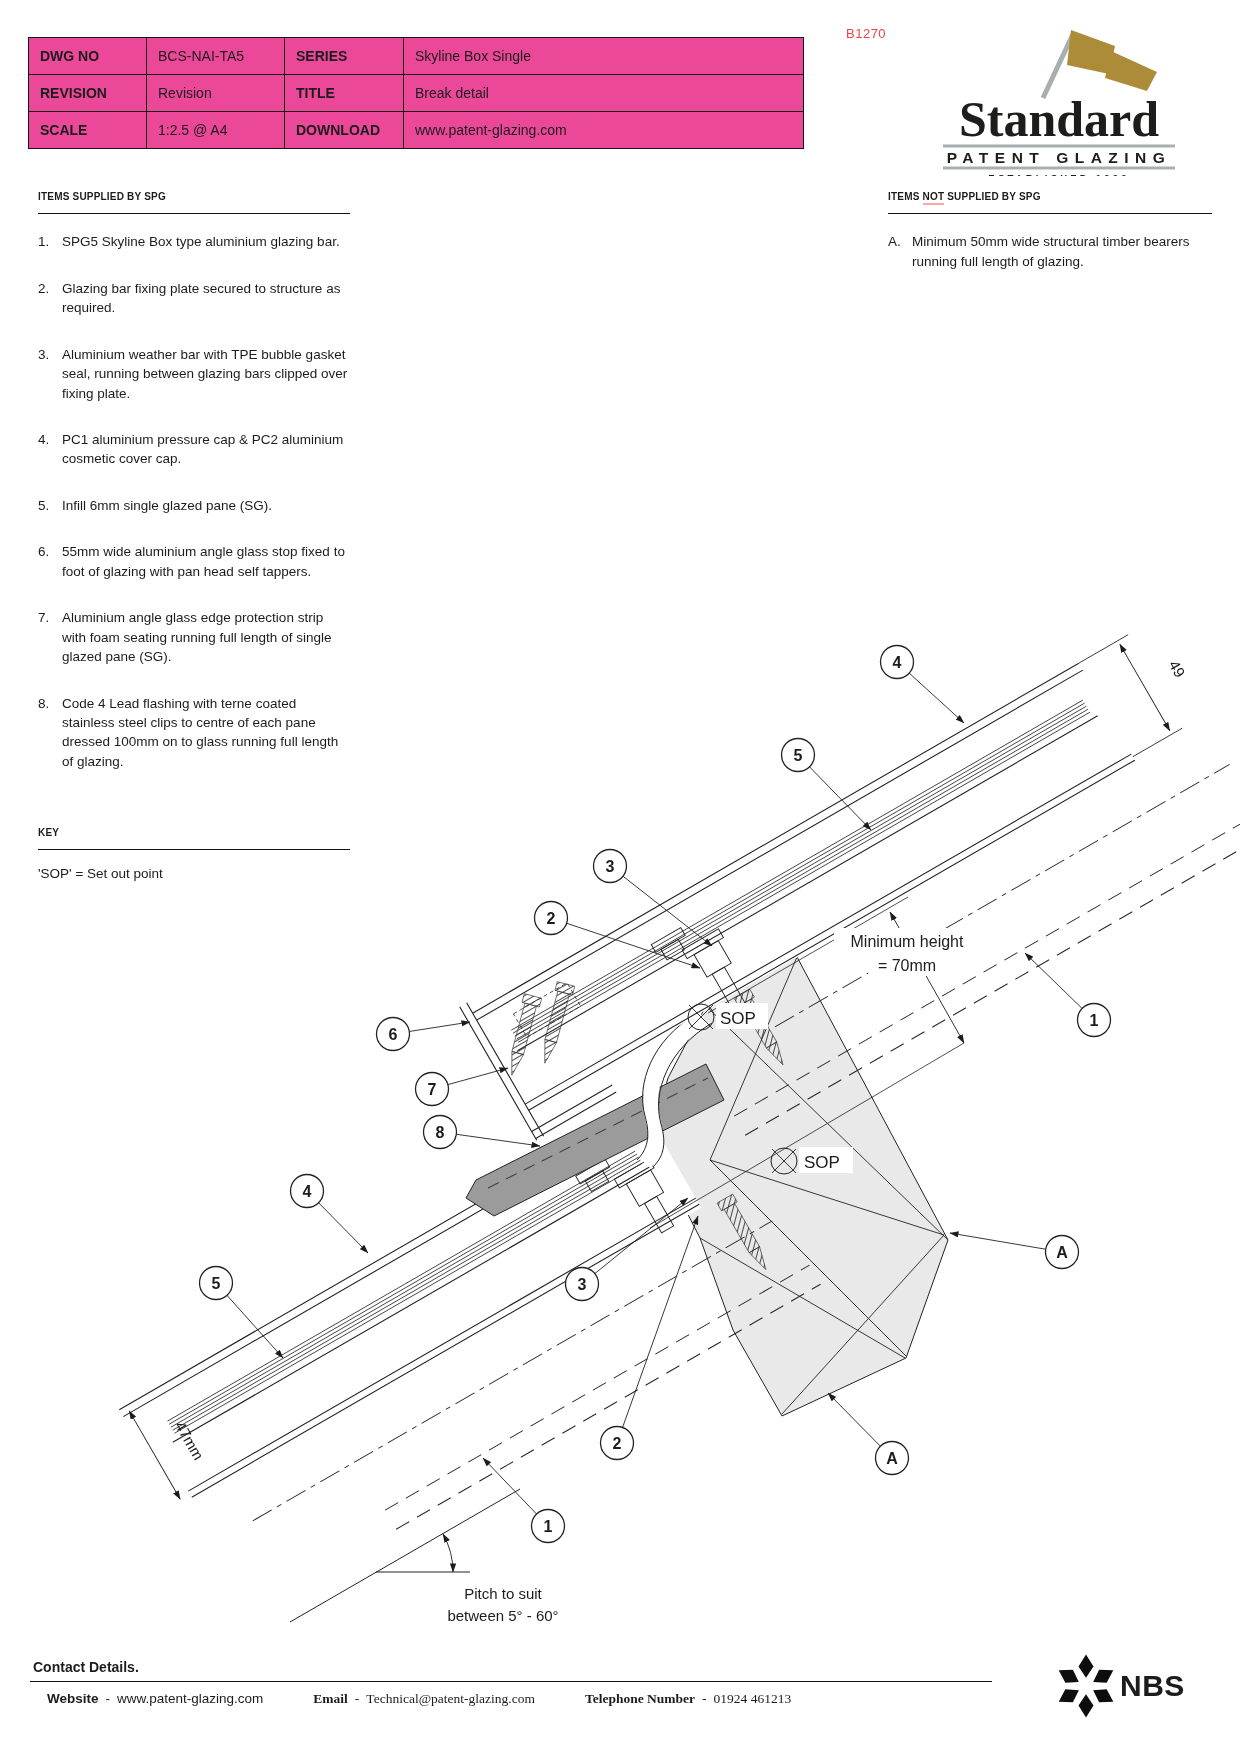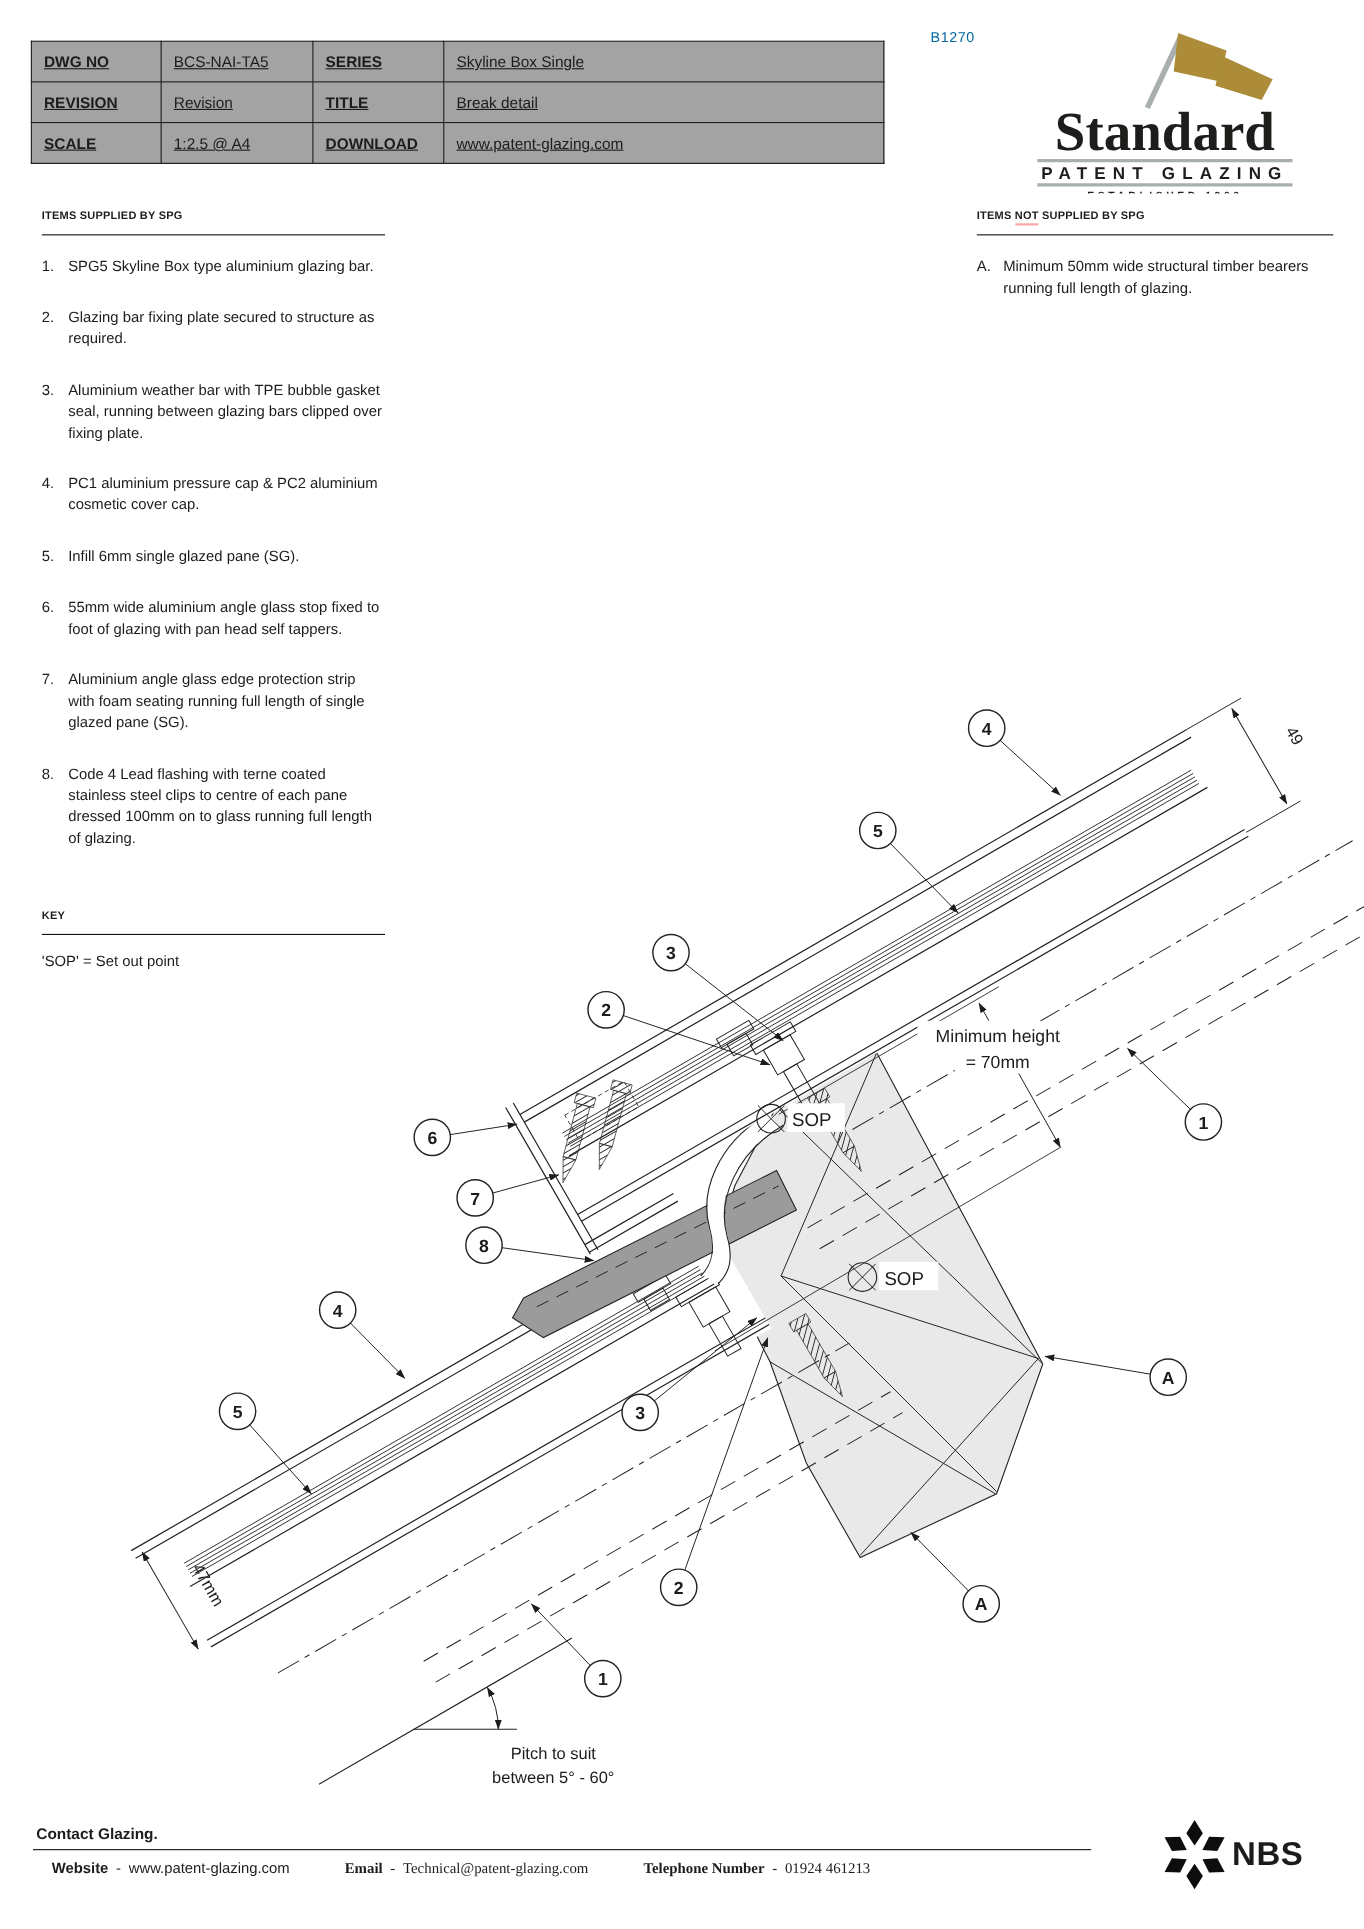--- a/index.html
+++ b/index.html
@@ -1,26 +1,26 @@
 <!DOCTYPE html>
 <html><head>
 <meta charset="utf-8">
 <style>
   html,body{margin:0;padding:0;background:#888;}
   .page{position:relative;width:1240px;height:1754px;background:#fff;margin:0 auto;
         font-family:"Liberation Sans",sans-serif;color:#1c1c1c;overflow:hidden;}
   
   .tblock{position:absolute;left:28px;top:37px;border-collapse:collapse;}
   .tblock td{border:1.7px solid #151515;height:36px;font-size:14px;vertical-align:middle;
-             padding:0 0 0 11px;background:#a3a3a3;text-decoration:underline;}
+             padding:0 0 0 11px;background:#ec4899;}
   .tblock td.lab{font-weight:bold;width:106px;}
   .tblock td.lab2{font-weight:bold;width:107px;}
   .tblock td.val1{width:126px;}
   .tblock td.val2{width:388px;}
-  .wmark{position:absolute;left:846px;top:26px;font-size:13px;color:#0369a1;letter-spacing:.5px;}
+  .wmark{position:absolute;left:846px;top:26px;font-size:13px;color:#ef4444;letter-spacing:.5px;}
   
   .logo{position:absolute;left:933px;top:24px;width:252px;height:152px;}
   
   .col{position:absolute;font-size:13.5px;line-height:1.44;}
   .col-left{left:38px;top:190px;width:312px;}
   .col-right{left:888px;top:190px;width:324px;}
   .sec-title{font-size:10px;font-weight:bold;letter-spacing:.2px;margin:0 0 9px 0;}
   .rule{border:0;border-top:1.6px solid #111;margin:0 0 18px 0;}
   .u{border-bottom:2px solid #fca5a5;padding-bottom:1px;}
   .item{display:flex;margin-bottom:27px;}
@@ -326,21 +326,21 @@
       </div>
   </div>
 
   <div class="col keyblock">
     <p class="sec-title">KEY</p>
     <hr class="rule">
     <div>'SOP' = Set out point</div>
   </div>
 
   <div class="contact">
-    <p class="ct">Contact Glazing.</p>
+    <p class="ct">Contact Details.</p>
     <hr class="rule">
     <div class="crow">
       <span class="cgrp">
           <span class="cl">Website</span>
           <span class="cd">-</span>
           <span>www.patent-glazing.com</span>
         </span>
       <span class="cgrp">
           <span class="cl">Email</span>
           <span class="cd">-</span>

